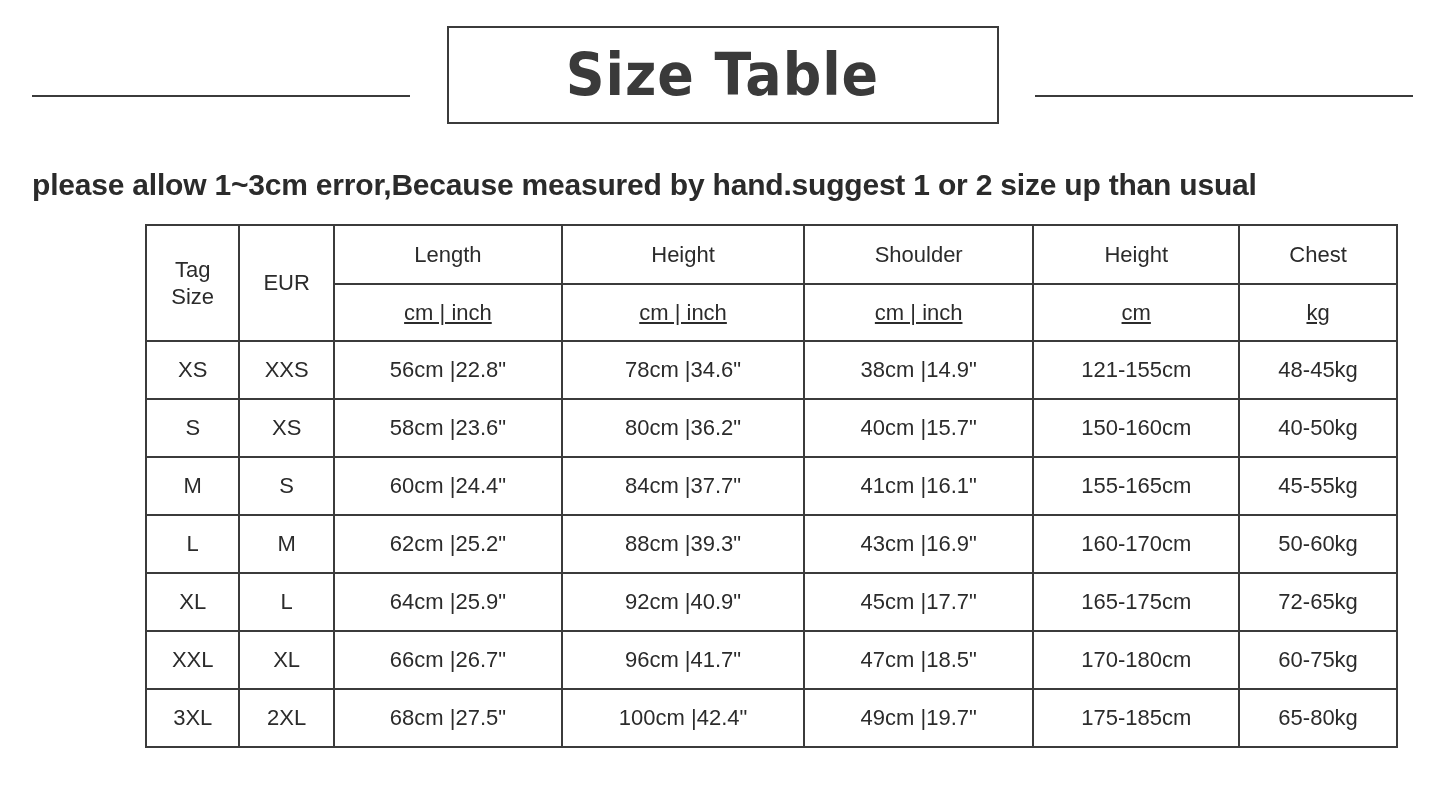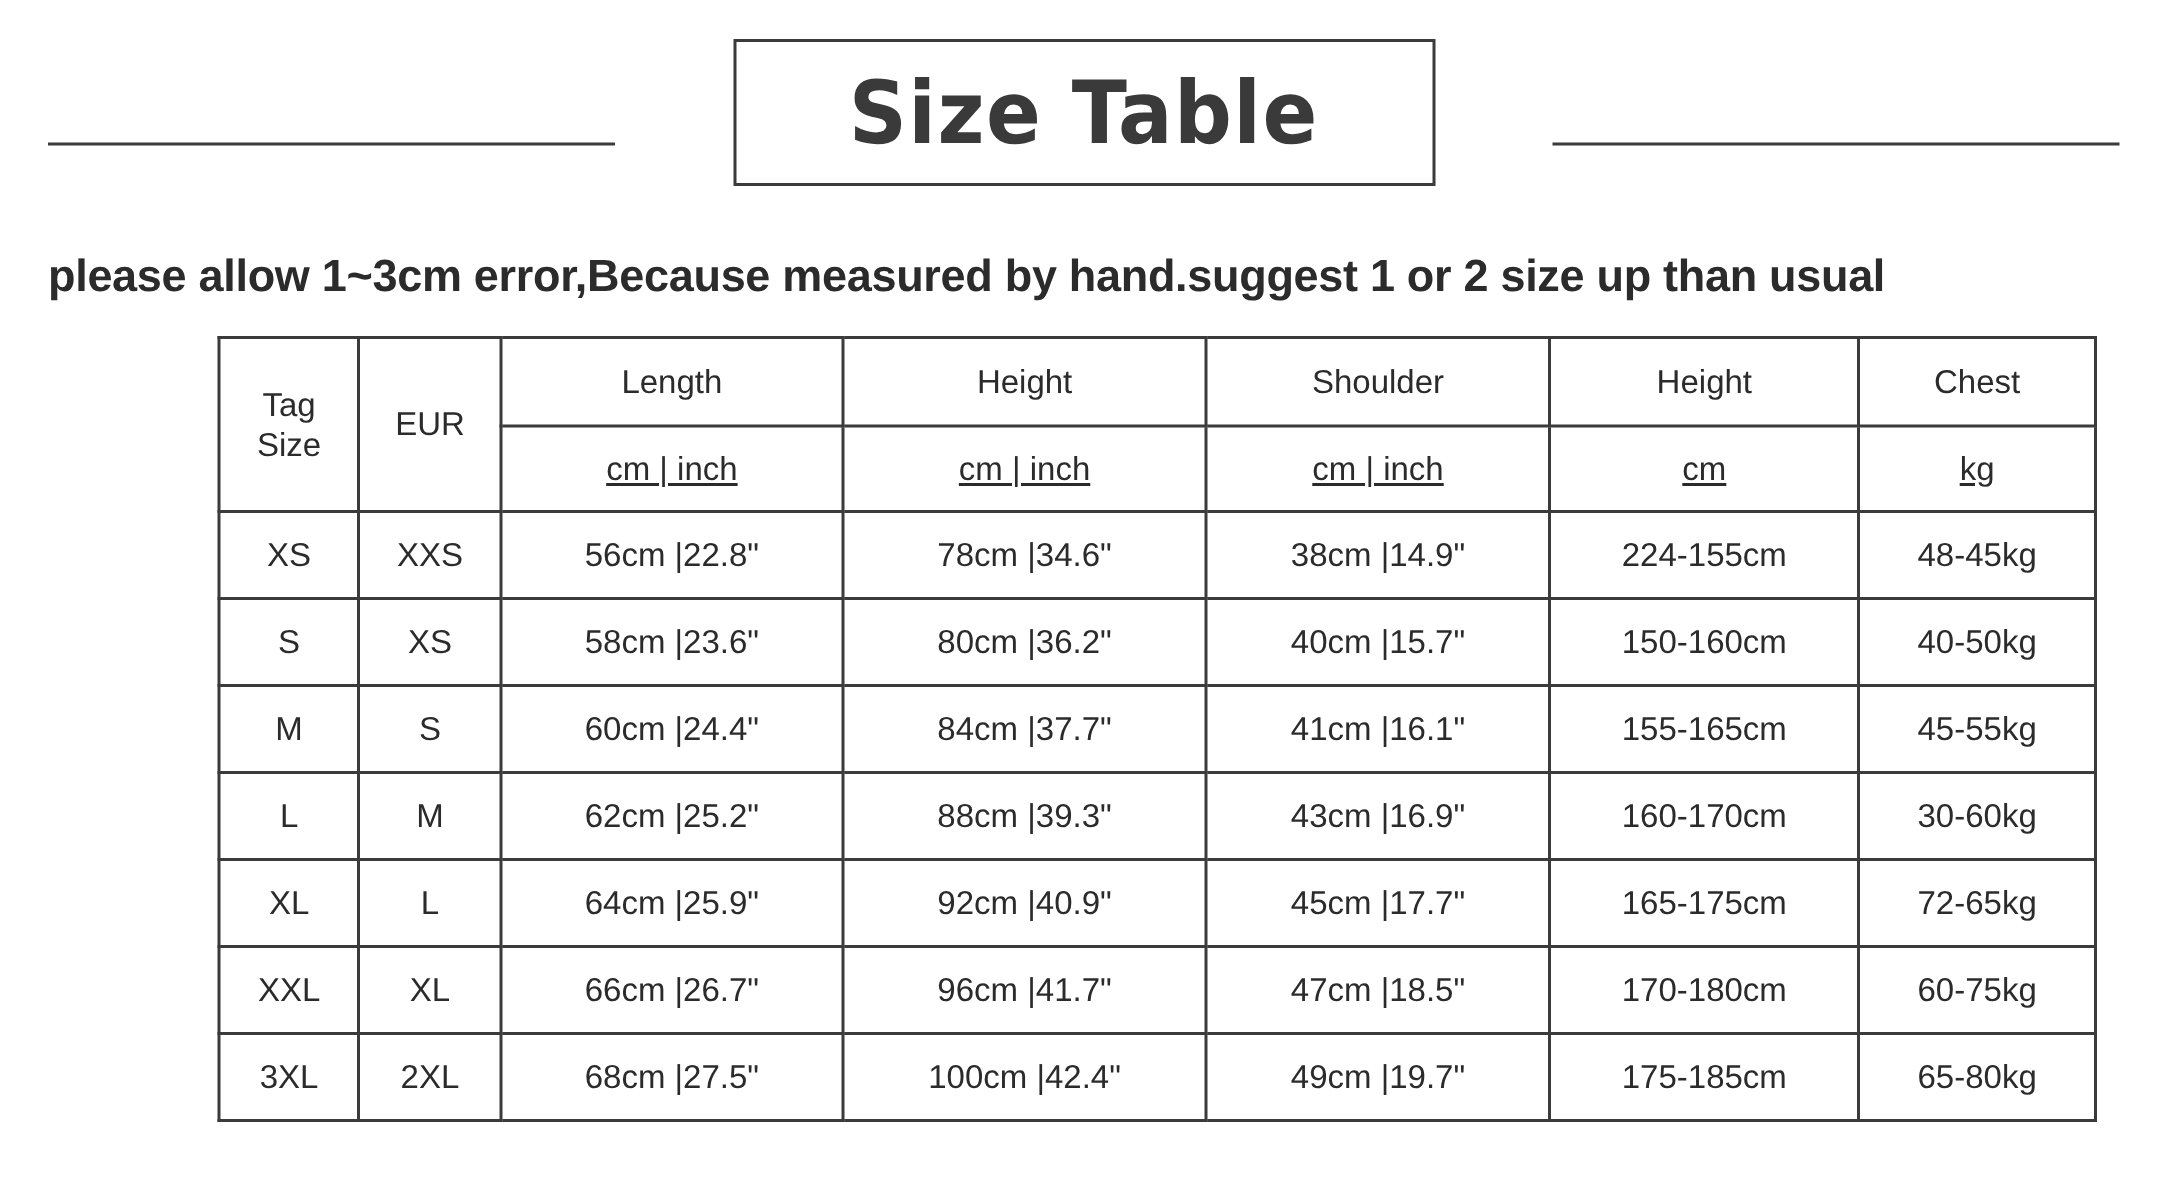--- a/index.html
+++ b/index.html
@@ -35,21 +35,21 @@
     width: 378px;
   }
   .rule-right {
     right: 32px;
     width: 378px;
   }
   .title-box {
     position: relative;
     z-index: 2;
     box-sizing: border-box;
-    width: 468px;
+    width: 552px;
     height: 98px;
     border: 2px solid #3b3b3b;
     background: #ffffff;
     display: flex;
     align-items: center;
     justify-content: center;
   }
   .title-text {
     font-family: "DejaVu Sans", sans-serif;
     font-weight: bold;
@@ -155,21 +155,21 @@
         <td class="hdr-unit">kg</td>
       </tr>
     </thead>
     <tbody>
       <tr>
         <td>XS</td>
         <td>XXS</td>
         <td>56cm |22.8"</td>
         <td>78cm |34.6"</td>
         <td>38cm |14.9"</td>
-        <td>224-155cm</td>
+        <td>121-155cm</td>
         <td>48-45kg</td>
       </tr>
       <tr>
         <td>S</td>
         <td>XS</td>
         <td>58cm |23.6"</td>
         <td>80cm |36.2"</td>
         <td>40cm |15.7"</td>
         <td>150-160cm</td>
         <td>40-50kg</td>
@@ -183,21 +183,21 @@
         <td>155-165cm</td>
         <td>45-55kg</td>
       </tr>
       <tr>
         <td>L</td>
         <td>M</td>
         <td>62cm |25.2"</td>
         <td>88cm |39.3"</td>
         <td>43cm |16.9"</td>
         <td>160-170cm</td>
-        <td>30-60kg</td>
+        <td>50-60kg</td>
       </tr>
       <tr>
         <td>XL</td>
         <td>L</td>
         <td>64cm |25.9"</td>
         <td>92cm |40.9"</td>
         <td>45cm |17.7"</td>
         <td>165-175cm</td>
         <td>72-65kg</td>
       </tr>

